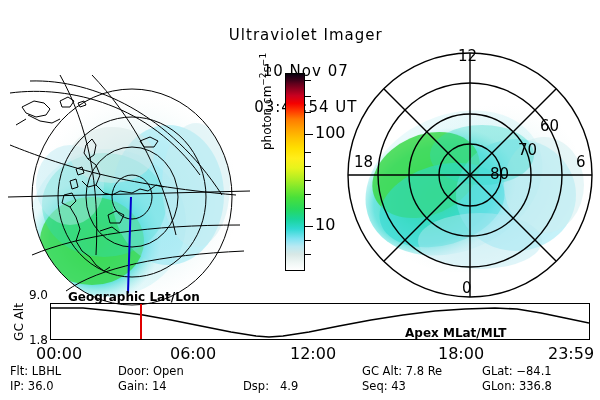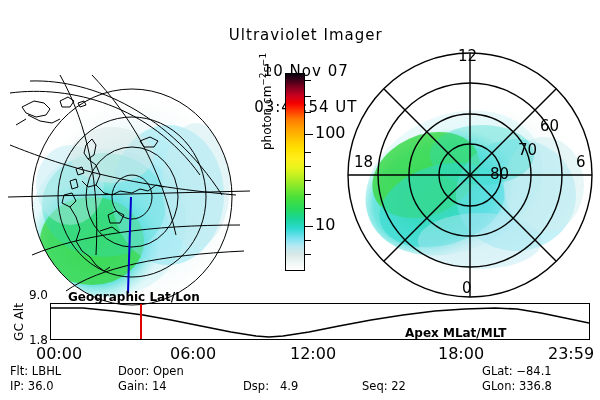--- a/index.html
+++ b/index.html
@@ -317,22 +317,23 @@
 <div class="abs time-tick-label" style="left:36px;">00:00</div>
 <div class="abs time-tick-label" style="left:170px;">06:00</div>
 <div class="abs time-tick-label" style="left:290px;">12:00</div>
 <div class="abs time-tick-label" style="left:418px;margin-left:20px;">18:00</div>
 <div class="abs time-tick-label" style="left:548px;">23:59</div>
 
 <div class="abs" id="status">
   <div class="status-row">
     <div class="status-cell c0"><span>Flt:</span> <span>LBHL</span></div>
     <div class="status-cell c1"><span>Door:</span> <span>Open</span></div>
+    <div class="status-cell c3"><span>GC Alt:</span> <span>7.8 Re</span></div>
     <div class="status-cell c4"><span>GLat:</span> <span>−84.1</span></div>
   </div>
   <div class="status-row">
     <div class="status-cell c0"><span>IP:</span> <span>36.0</span></div>
     <div class="status-cell c1"><span>Gain:</span> <span>14</span></div>
     <div class="status-cell c2"><span>Dsp:</span> <span>  4.9</span></div>
-    <div class="status-cell c3"><span>Seq:</span> <span>22</span></div>
+    <div class="status-cell c3"><span>Seq:</span> <span>43</span></div>
     <div class="status-cell c4"><span>GLon:</span> <span>336.8</span></div>
   </div>
 </div>
 
 </body></html>

